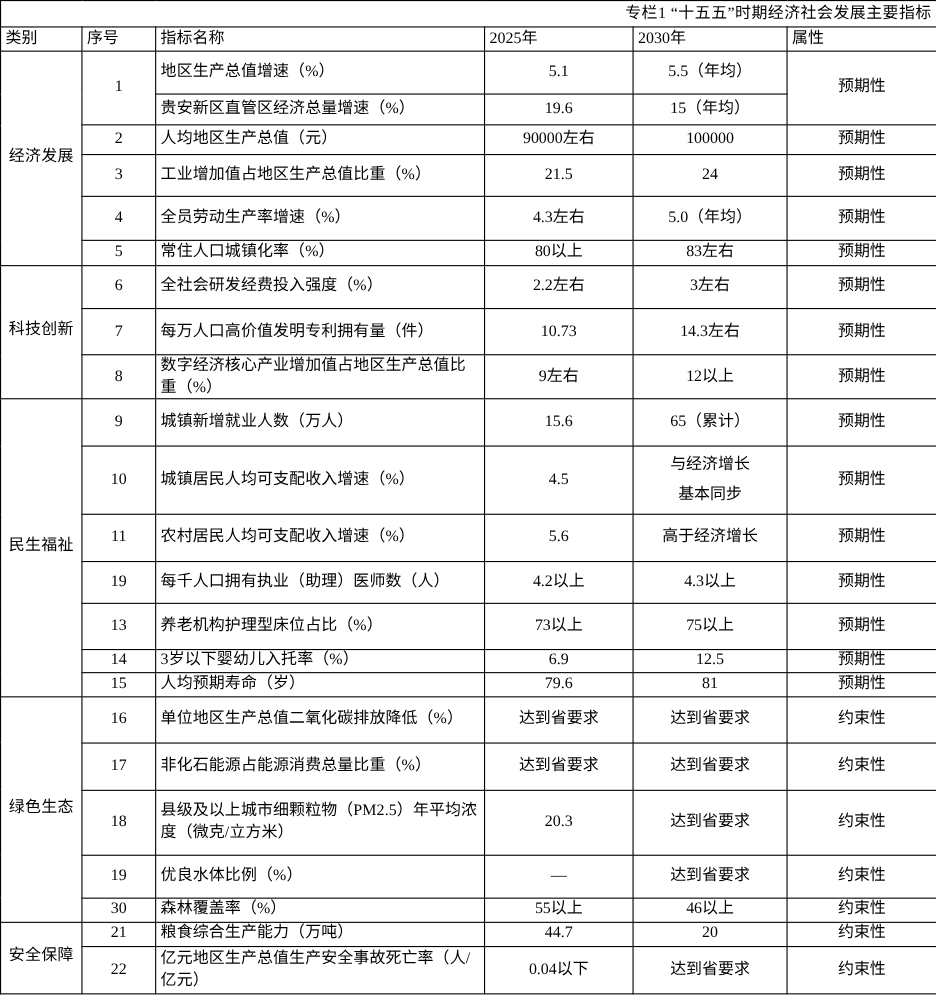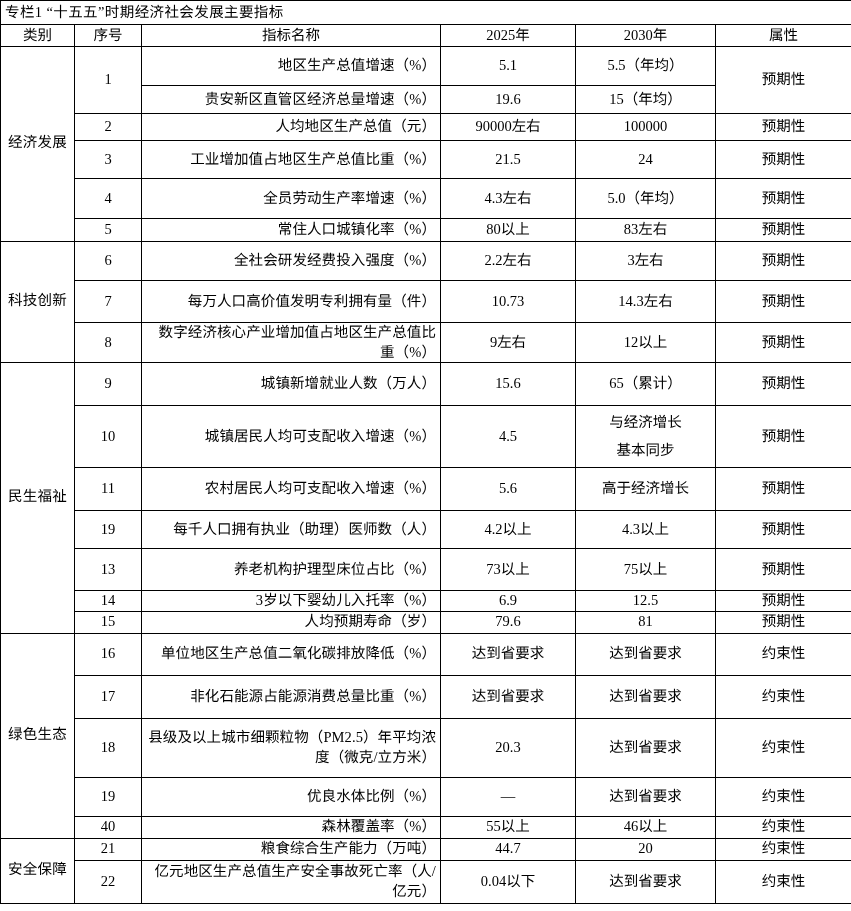--- a/index.html
+++ b/index.html
@@ -24,43 +24,42 @@
   #indicator-table th {
     border: 1px solid #000000;
     padding: 0 4px;
     font-weight: normal;
     font-size: 14.5px;
     line-height: 1.35;
     vertical-align: middle;
     box-sizing: border-box;
   }
   .title-cell {
-    text-align: left;
+    text-align: right;
     font-size: 15.5px;
     height: 24px;
     padding: 0;
     letter-spacing: 0.4px;
   }
   .head-cell {
-    text-align: center;
     height: 22px;
     padding: 0;
   }
   .cat-cell {
     text-align: center;
     font-family: Liberation Mono, monospace;
     font-size: 14.5px;
     letter-spacing: 0.3px;
   }
   .idx-cell {
     text-align: center;
     font-size: 14.5px;
   }
   .name-cell {
-    text-align: right;
+    text-align: left;
     letter-spacing: 0.1px;
   }
   .val-cell {
     text-align: center;
   }
   .attr-cell {
     text-align: center;
   }
   .stacked {
     display: flex;
@@ -253,21 +252,21 @@
       <td class="attr-cell">约束性</td>
     </tr>
     <tr style="height:39px">
       <td class="idx-cell">19</td>
       <td class="name-cell">优良水体比例（%）</td>
       <td class="val-cell dash">—</td>
       <td class="val-cell">达到省要求</td>
       <td class="attr-cell">约束性</td>
     </tr>
     <tr style="height:22px">
-      <td class="idx-cell">40</td>
+      <td class="idx-cell">30</td>
       <td class="name-cell">森林覆盖率（%）</td>
       <td class="val-cell">55以上</td>
       <td class="val-cell">46以上</td>
       <td class="attr-cell">约束性</td>
     </tr>
 
     <tr style="height:22px">
       <td class="cat-cell" rowspan="2">安全保障</td>
       <td class="idx-cell">21</td>
       <td class="name-cell">粮食综合生产能力（万吨）</td>

